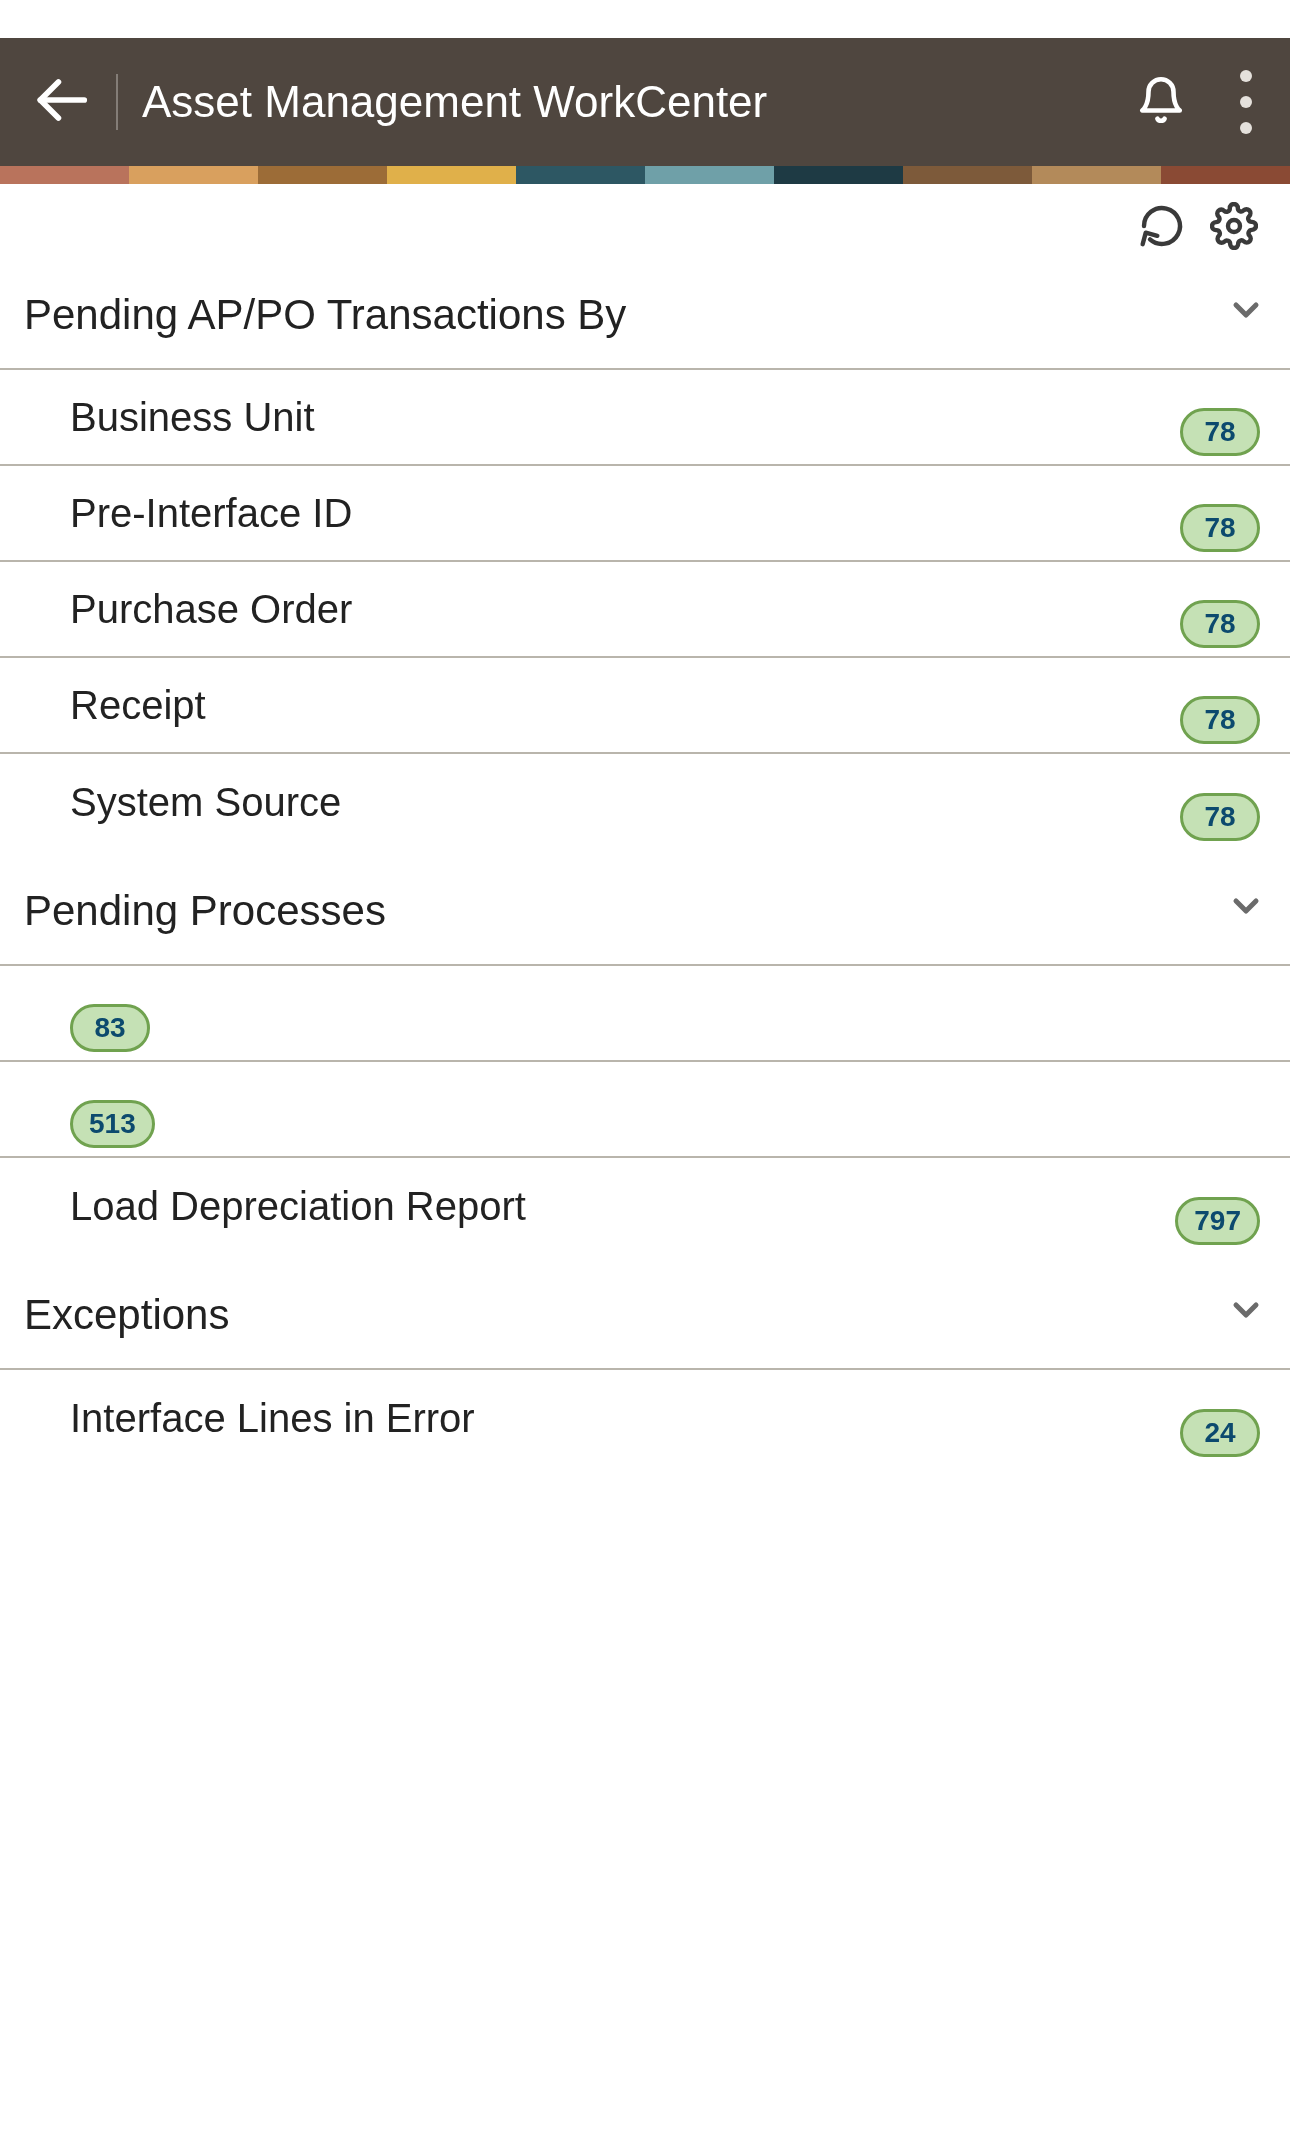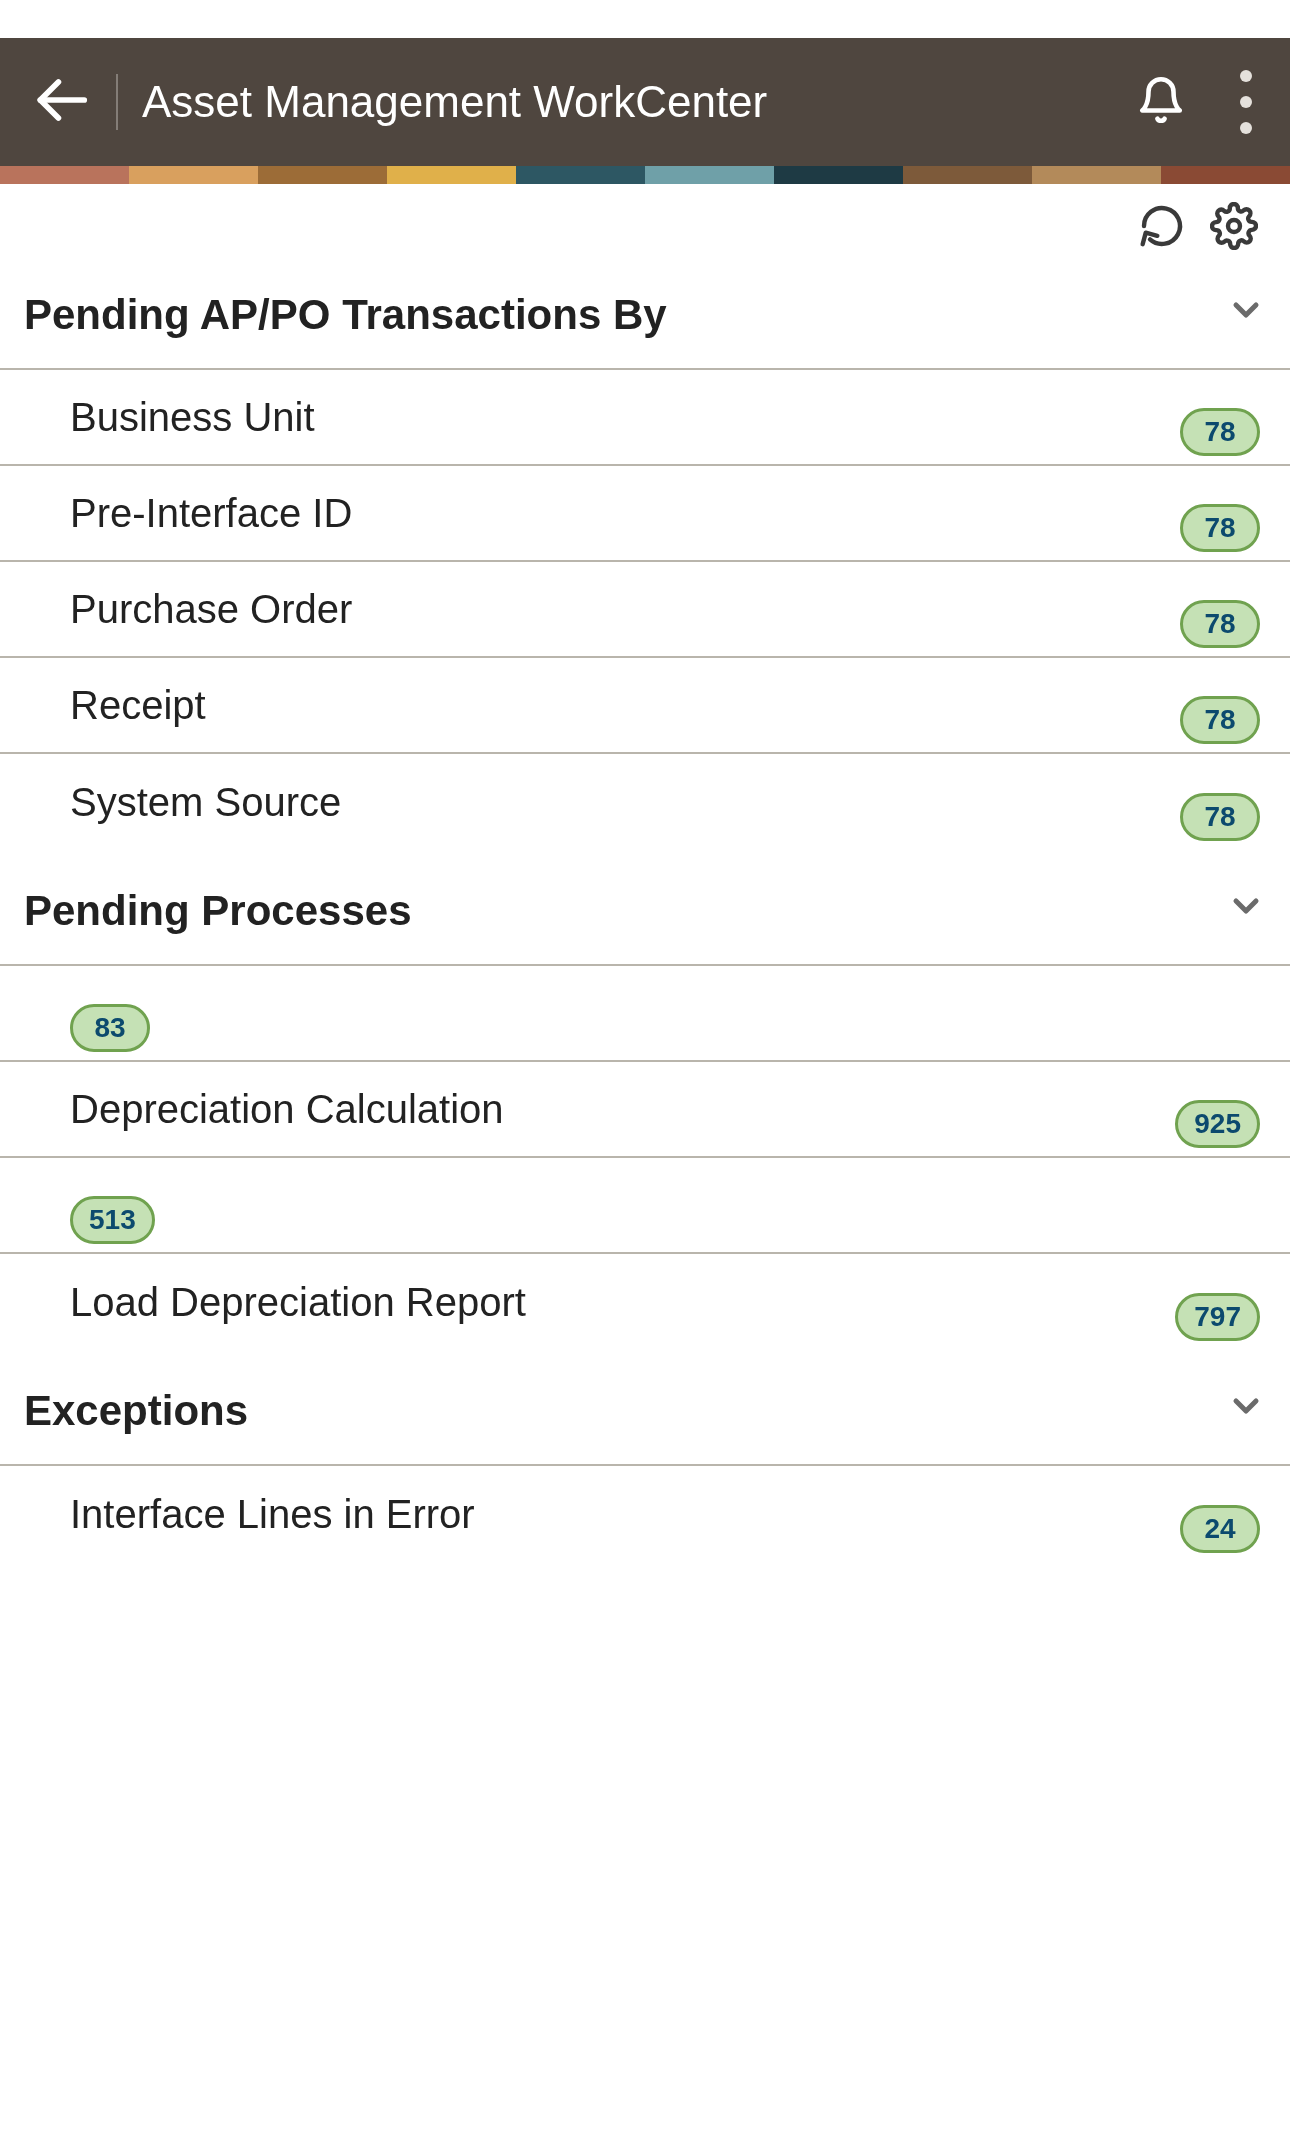--- a/index.html
+++ b/index.html
@@ -33,21 +33,21 @@
   .toolbar {
     display: flex; justify-content: flex-end; align-items: center;
     padding: 18px 32px 0 0; gap: 24px;
   }
   .toolbar svg { width: 48px; height: 48px; }
 
   
   .section-header {
     display: flex; align-items: center; justify-content: space-between;
     padding: 36px 24px 28px 24px;
-    font-size: 42px; font-weight: 700;
+    font-size: 42px; font-weight: 400;
   }
   .section-header .chev svg { width: 40px; height: 40px; stroke: #6b6b6b; }
 
   .list { border-top: 2px solid #b9b5ac; }
   .list-row {
     display: flex; align-items: center; justify-content: space-between;
     height: 96px;
     padding: 0 30px 0 70px;
     border-bottom: 2px solid #b9b5ac;
     cursor: pointer;
@@ -161,24 +161,20 @@
     <svg viewBox="0 0 24 24" fill="none" stroke="#6b6b6b" stroke-width="3" stroke-linecap="round" stroke-linejoin="round">
         <polyline points="6 9 12 15 18 9"></polyline>
       </svg>
   </span>
 </div>
 <div class="list">
   <div class="list-row">
     <span class="badge">83</span>
   </div>
   <div class="list-row">
-    <span class="list-label">Depreciation Calculation</span>
-    <span class="badge">925</span>
-  </div>
-  <div class="list-row">
     <span class="badge">513</span>
   </div>
   <div class="list-row">
     <span class="list-label">Load Depreciation Report</span>
     <span class="badge">797</span>
   </div>
 </div>
 
 <div class="section-header cursor">
   <span>Exceptions</span>

